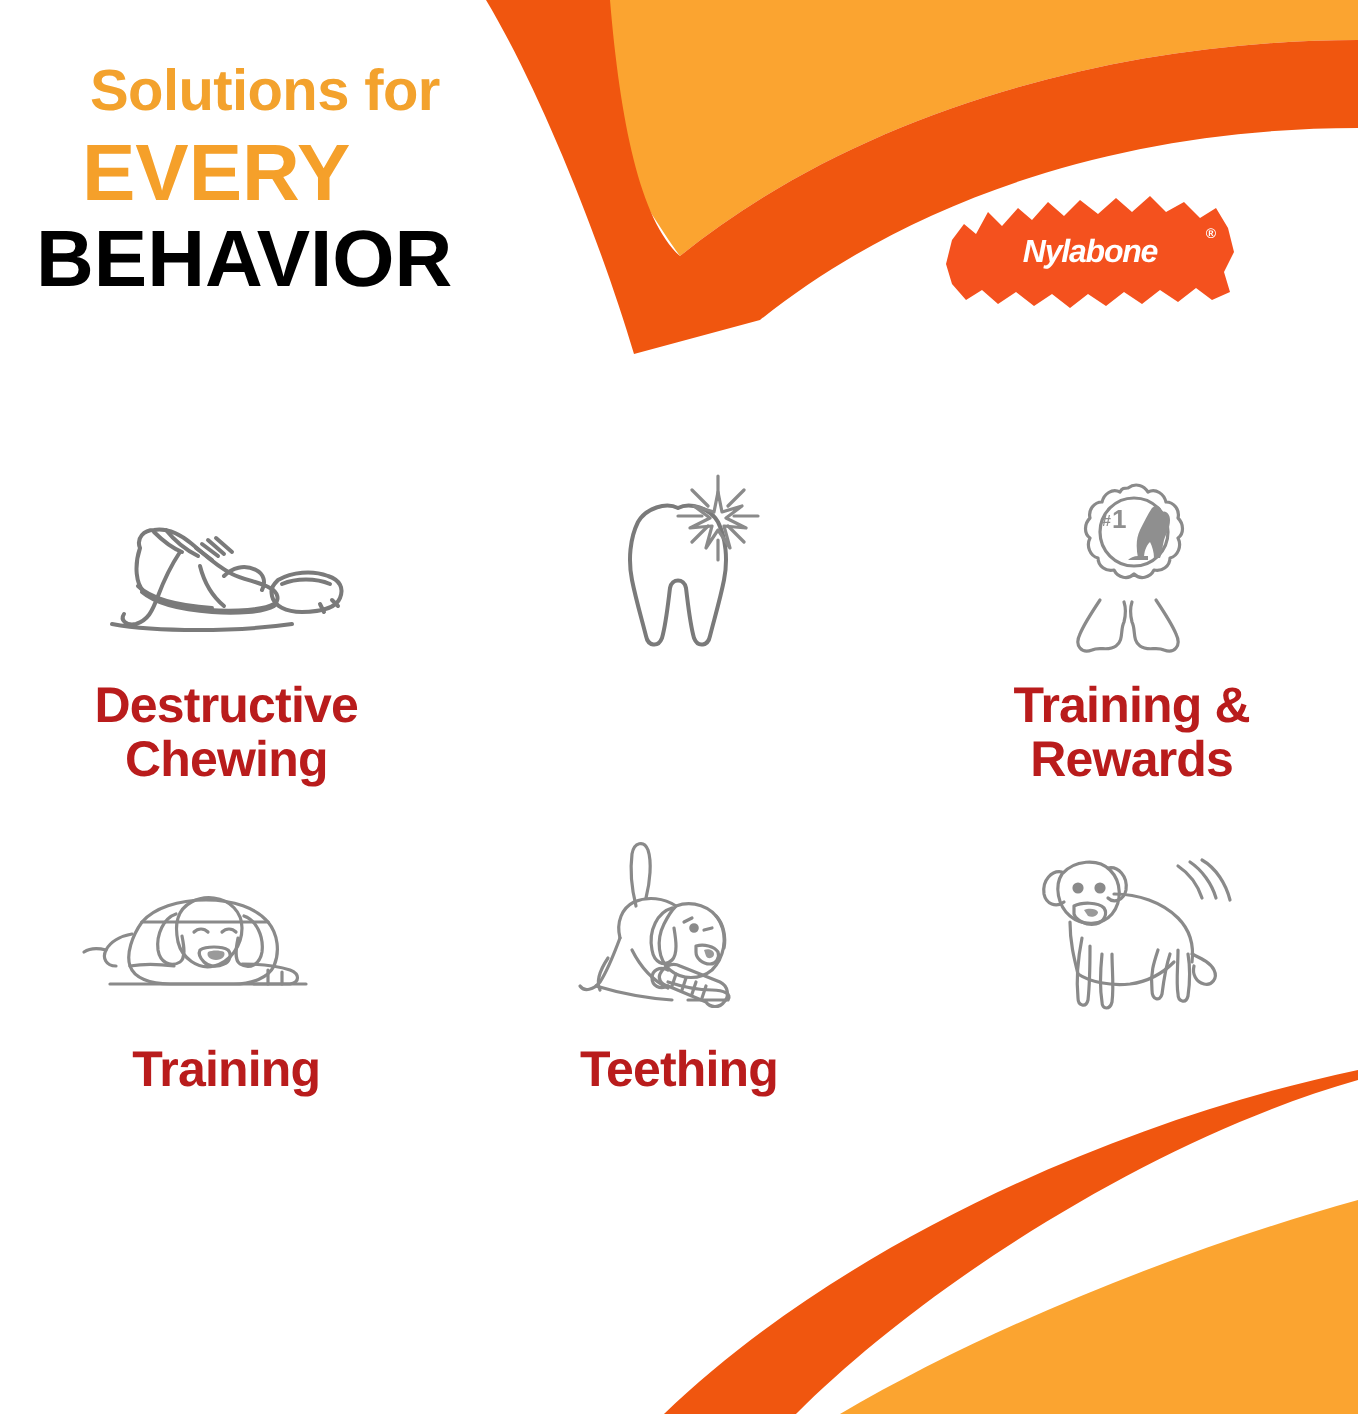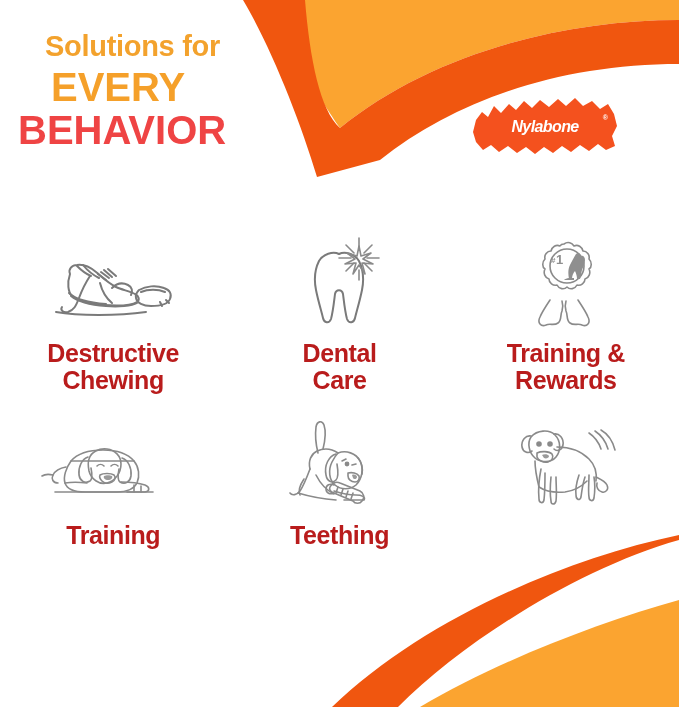--- a/index.html
+++ b/index.html
@@ -41,27 +41,27 @@
     display: block;
     margin-bottom: 6px;
     margin-left: 19px;
   }
   .headline .line2 {
     font-size: 40px;
     font-weight: bold;
     color: #F5A02A;
     letter-spacing: 0px;
     display: block;
-    margin-left: 25px;
+    margin-left: 15px;
     margin-bottom: 3px;
   }
   .headline .line3 {
     font-size: 40px;
     font-weight: bold;
-    color: #ef4444;
+    color: #000000;
     letter-spacing: 0px;
     display: block;
     margin-left: -8px;
   }
 
   
   .logo {
     position: absolute;
     left: 470px;
     top: 92px;
@@ -243,22 +243,20 @@
             </g>
 
             <g class="line-icon-thin">
               <path d="M78 20 L80 10 L82 20 L92 17 L84 23 L94 28 L83 27 L86 38
                        L80 29 L74 38 L77 27 L66 28 L76 23 L68 17 Z"></path>
               <path d="M80 2 L80 12 M80 34 L80 44 M60 22 L72 22 M88 22 L100 22"></path>
               <path d="M67 9 L75 17 M85 27 L93 35 M93 9 L85 17 M75 27 L67 35"></path>
             </g>
           </svg>
         </div>
-        <div class="cat-label">Dental
-Care</div>
       </div>
 
       <div class="cell">
         <div class="icon-box">
           <svg width="120" height="96" viewBox="0 0 120 96">
             <g class="line-icon-thin">
 
               <path d="M44 64 C40 70 36 76 34 81 C31 87 35 91 40 89 C44 87 48 90 52 87
                        C56 84 54 79 56 75 C57 71 57 68 56 65"></path>
               <path d="M72 64 C76 70 80 76 82 81 C85 87 81 91 76 89 C72 87 68 90 64 87

